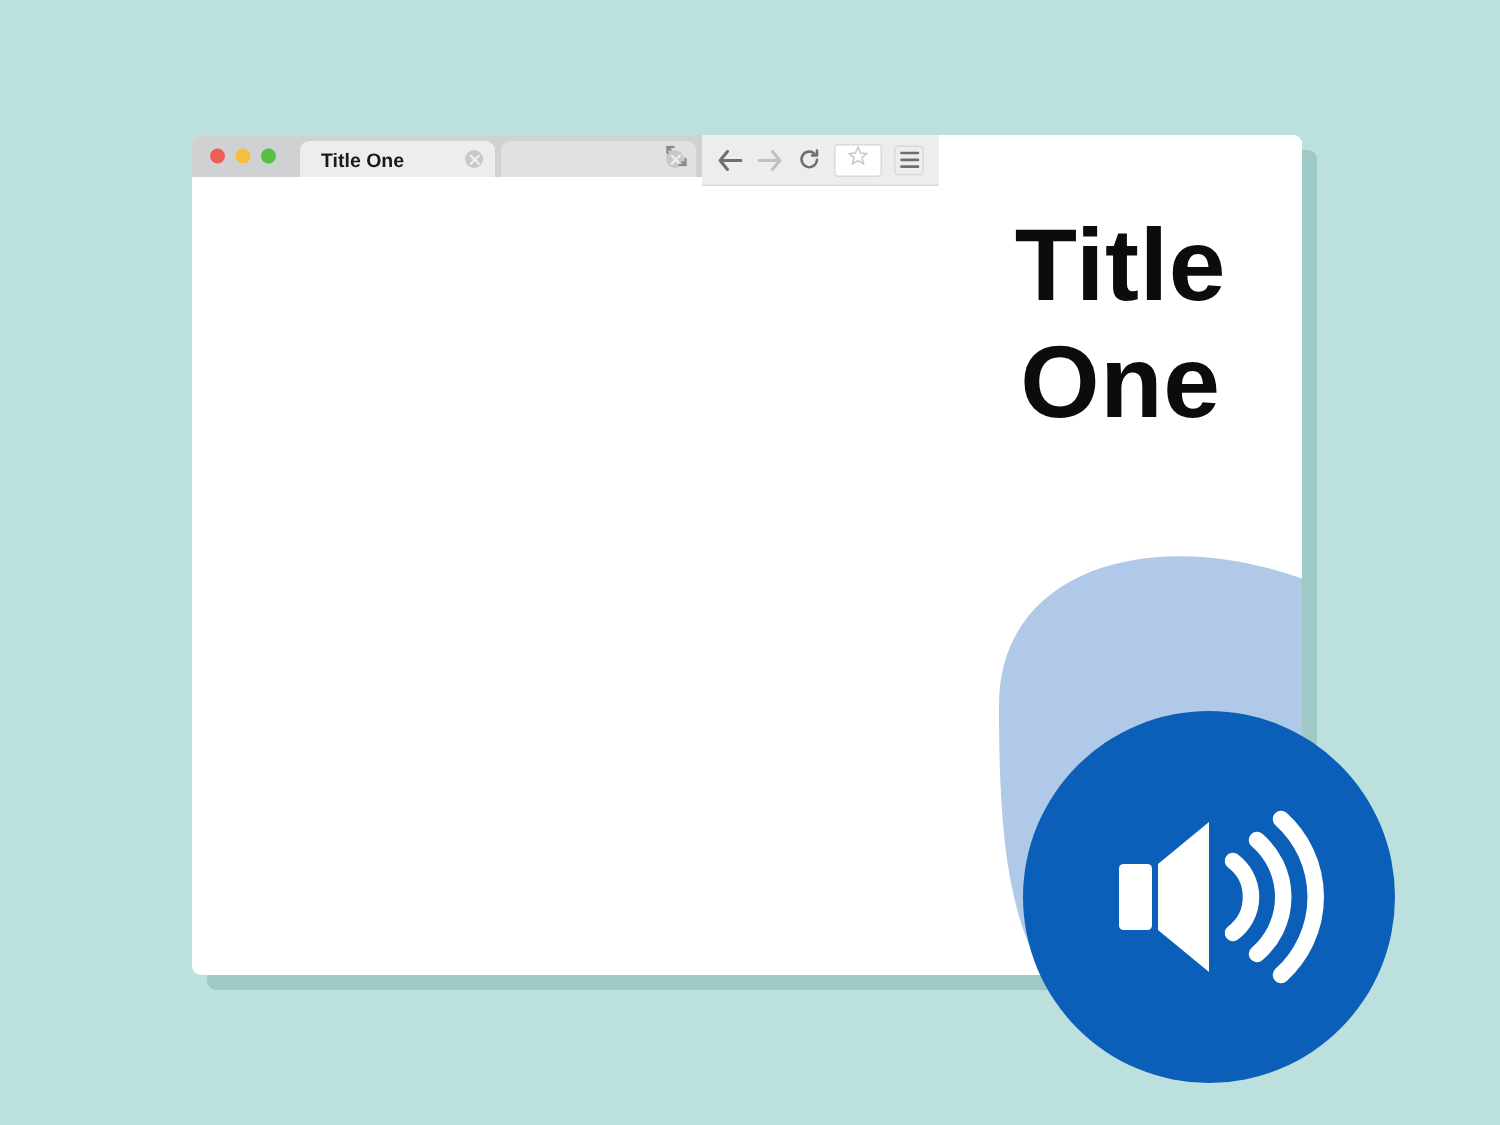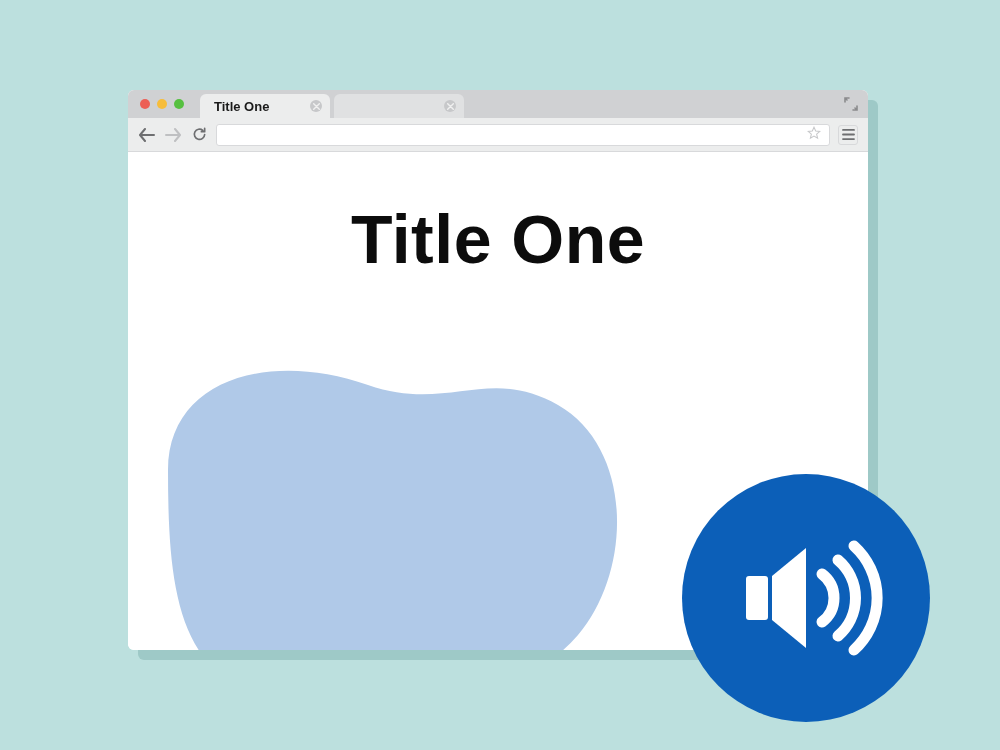--- a/index.html
+++ b/index.html
@@ -23,21 +23,20 @@
     .browser-window {
       position: absolute;
       left: 128px;
       top: 90px;
       width: 740px;
       height: 560px;
       background: #ffffff;
       border-radius: 6px;
       overflow: hidden;
       display: flex;
-      flex-direction: column;
     }
     .title-bar {
       height: 28px;
       background: #d0d1d3;
       display: flex;
       align-items: flex-end;
       padding-left: 10px;
       position: relative;
     }
     .traffic-lights {

